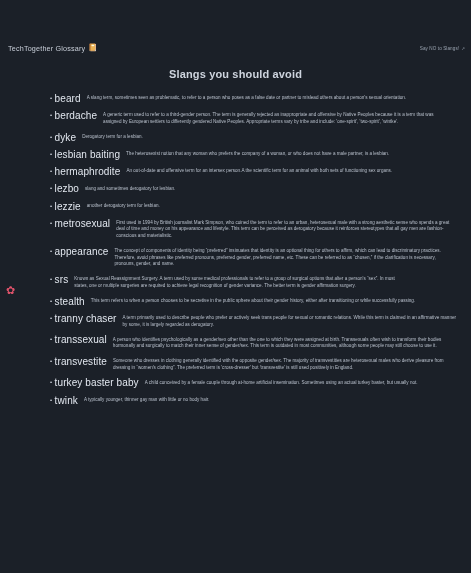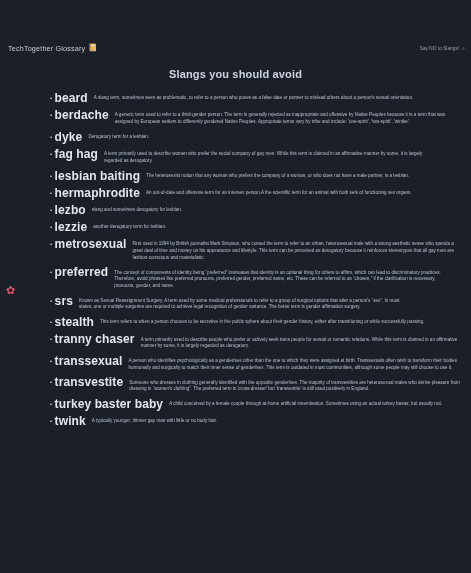--- a/index.html
+++ b/index.html
@@ -52,21 +52,21 @@
   }
   .term-wrap {
     display:flex; align-items:flex-start; flex:0 0 auto;
     white-space:nowrap;
   }
   .bullet {
     color:#d2d8e2; font-size:6px; line-height:11px;
     margin-right:2.5px;
   }
   .term {
-    font-size:12px; font-weight:bold; color:#e2e7ef;
+    font-size:10px; font-weight:normal; color:#e2e7ef;
     line-height:11px; letter-spacing:.1px;
   }
   .definition {
     font-size:4.55px; line-height:6.6px; color:#b9c0cc;
     margin-left:6px; padding-top:2.2px;
     letter-spacing:.02px;
     max-width:335px;
   }
 </style>
 </head>
@@ -107,27 +107,20 @@
       <div class="entry">
         <div class="term-wrap">
           <span class="bullet">•</span>
           <span class="term">dyke</span>
         </div>
         <div class="definition">Derogatory term for a lesbian.</div>
       </div>
       <div class="entry">
         <div class="term-wrap">
           <span class="bullet">•</span>
-          <span class="term">fag hag</span>
-        </div>
-        <div class="definition">A term primarily used to describe women who prefer the social company of gay men. While this term is claimed in an affirmative manner by some, it is largely regarded as derogatory.</div>
-      </div>
-      <div class="entry">
-        <div class="term-wrap">
-          <span class="bullet">•</span>
           <span class="term">lesbian baiting</span>
         </div>
         <div class="definition">The heterosexist notion that any woman who prefers the company of a woman, or who does not have a male partner, is a lesbian.</div>
       </div>
       <div class="entry">
         <div class="term-wrap">
           <span class="bullet">•</span>
           <span class="term">hermaphrodite</span>
         </div>
         <div class="definition">An out-of-date and offensive term for an intersex person.A the scientific term for an animal with both sets of functioning sex organs.</div>
@@ -149,21 +142,21 @@
       <div class="entry">
         <div class="term-wrap">
           <span class="bullet">•</span>
           <span class="term">metrosexual</span>
         </div>
         <div class="definition">First used in 1994 by British journalist Mark Simpson, who coined the term to refer to an urban, heterosexual male with a strong aesthetic sense who spends a great deal of time and money on his appearance and lifestyle. This term can be perceived as derogatory because it reinforces stereotypes that all gay men are fashion-conscious and materialistic.</div>
       </div>
       <div class="entry">
         <div class="term-wrap">
           <span class="bullet">•</span>
-          <span class="term">preferred</span>
+          <span class="term">appearance</span>
         </div>
         <div class="definition">The concept of components of identity being “preferred” insinuates that identity is an optional thing for others to affirm, which can lead to discriminatory practices. Therefore, avoid phrases like preferred pronouns, preferred gender, preferred name, etc. These can be referred to as “chosen,” if the clarification is necessary, pronouns, gender, and name.</div>
       </div>
       <div class="entry">
         <div class="term-wrap">
           <span class="bullet">•</span>
           <span class="term">srs</span>
         </div>
         <div class="definition">Known as Sexual Reassignment Surgery. A term used by some medical professionals to refer to a group of surgical options that alter a person's “sex”. In most states, one or multiple surgeries are required to achieve legal recognition of gender variance. The better term is gender affirmation surgery.</div>
       </div>

